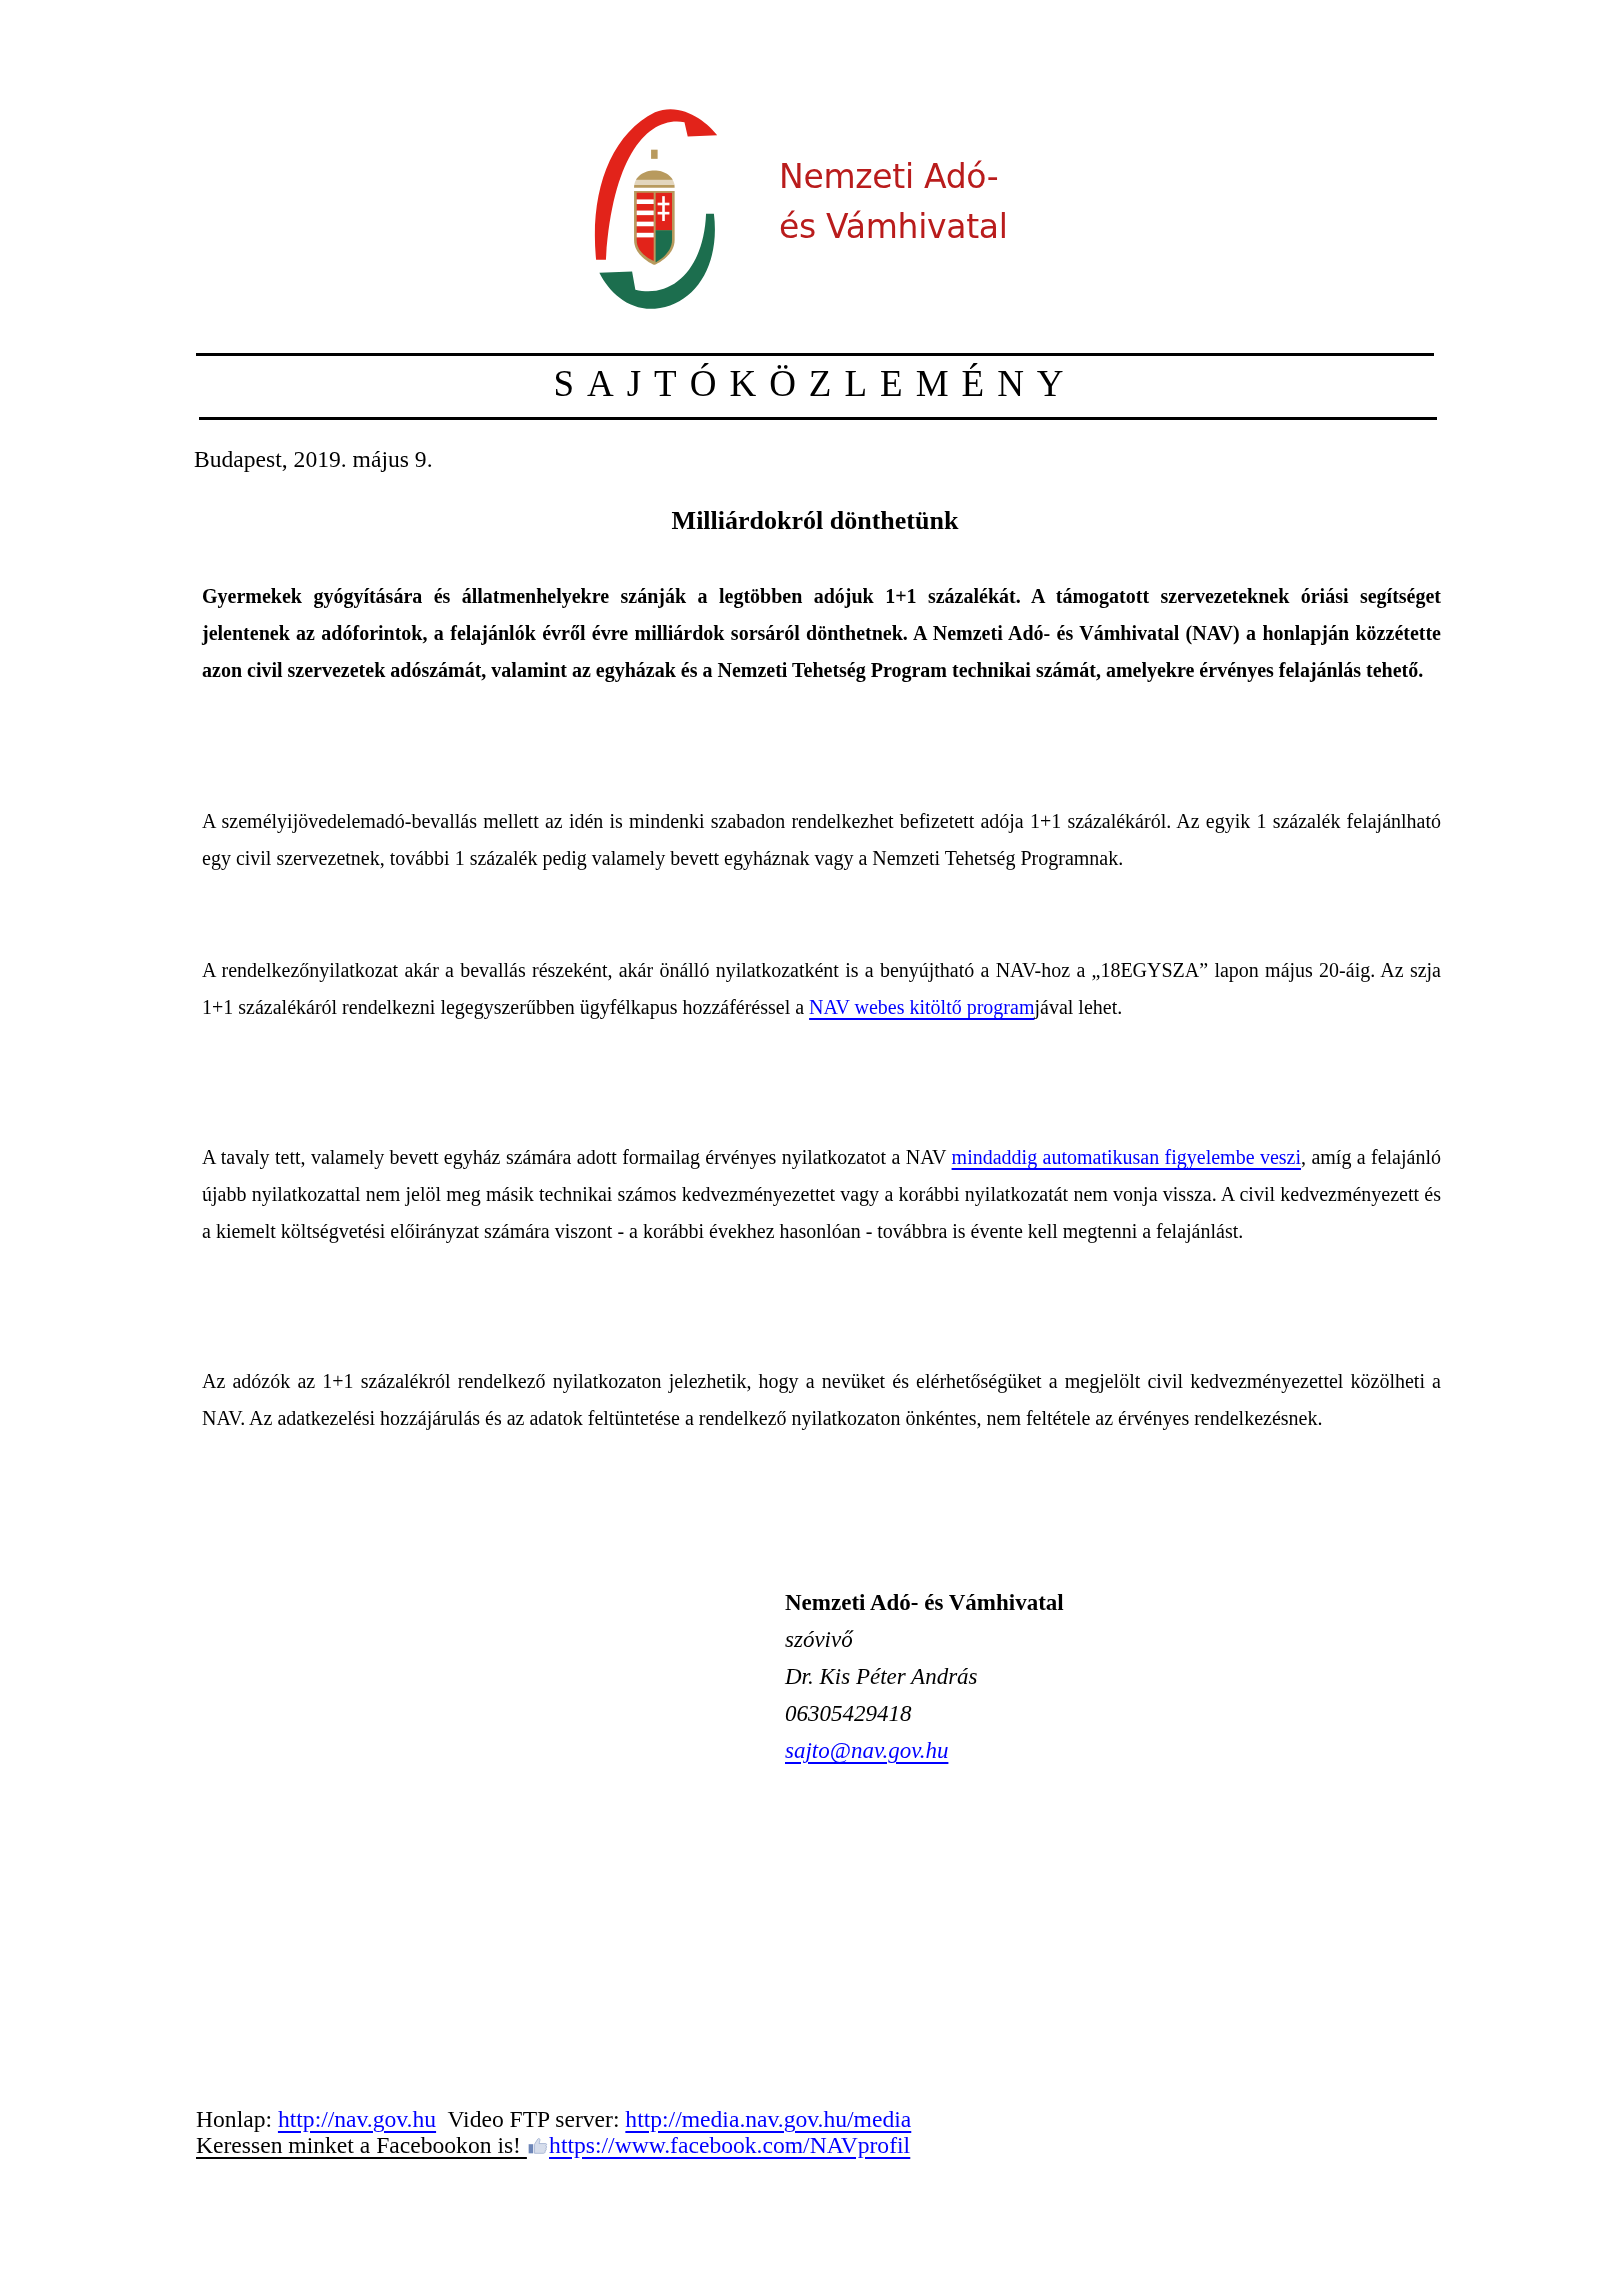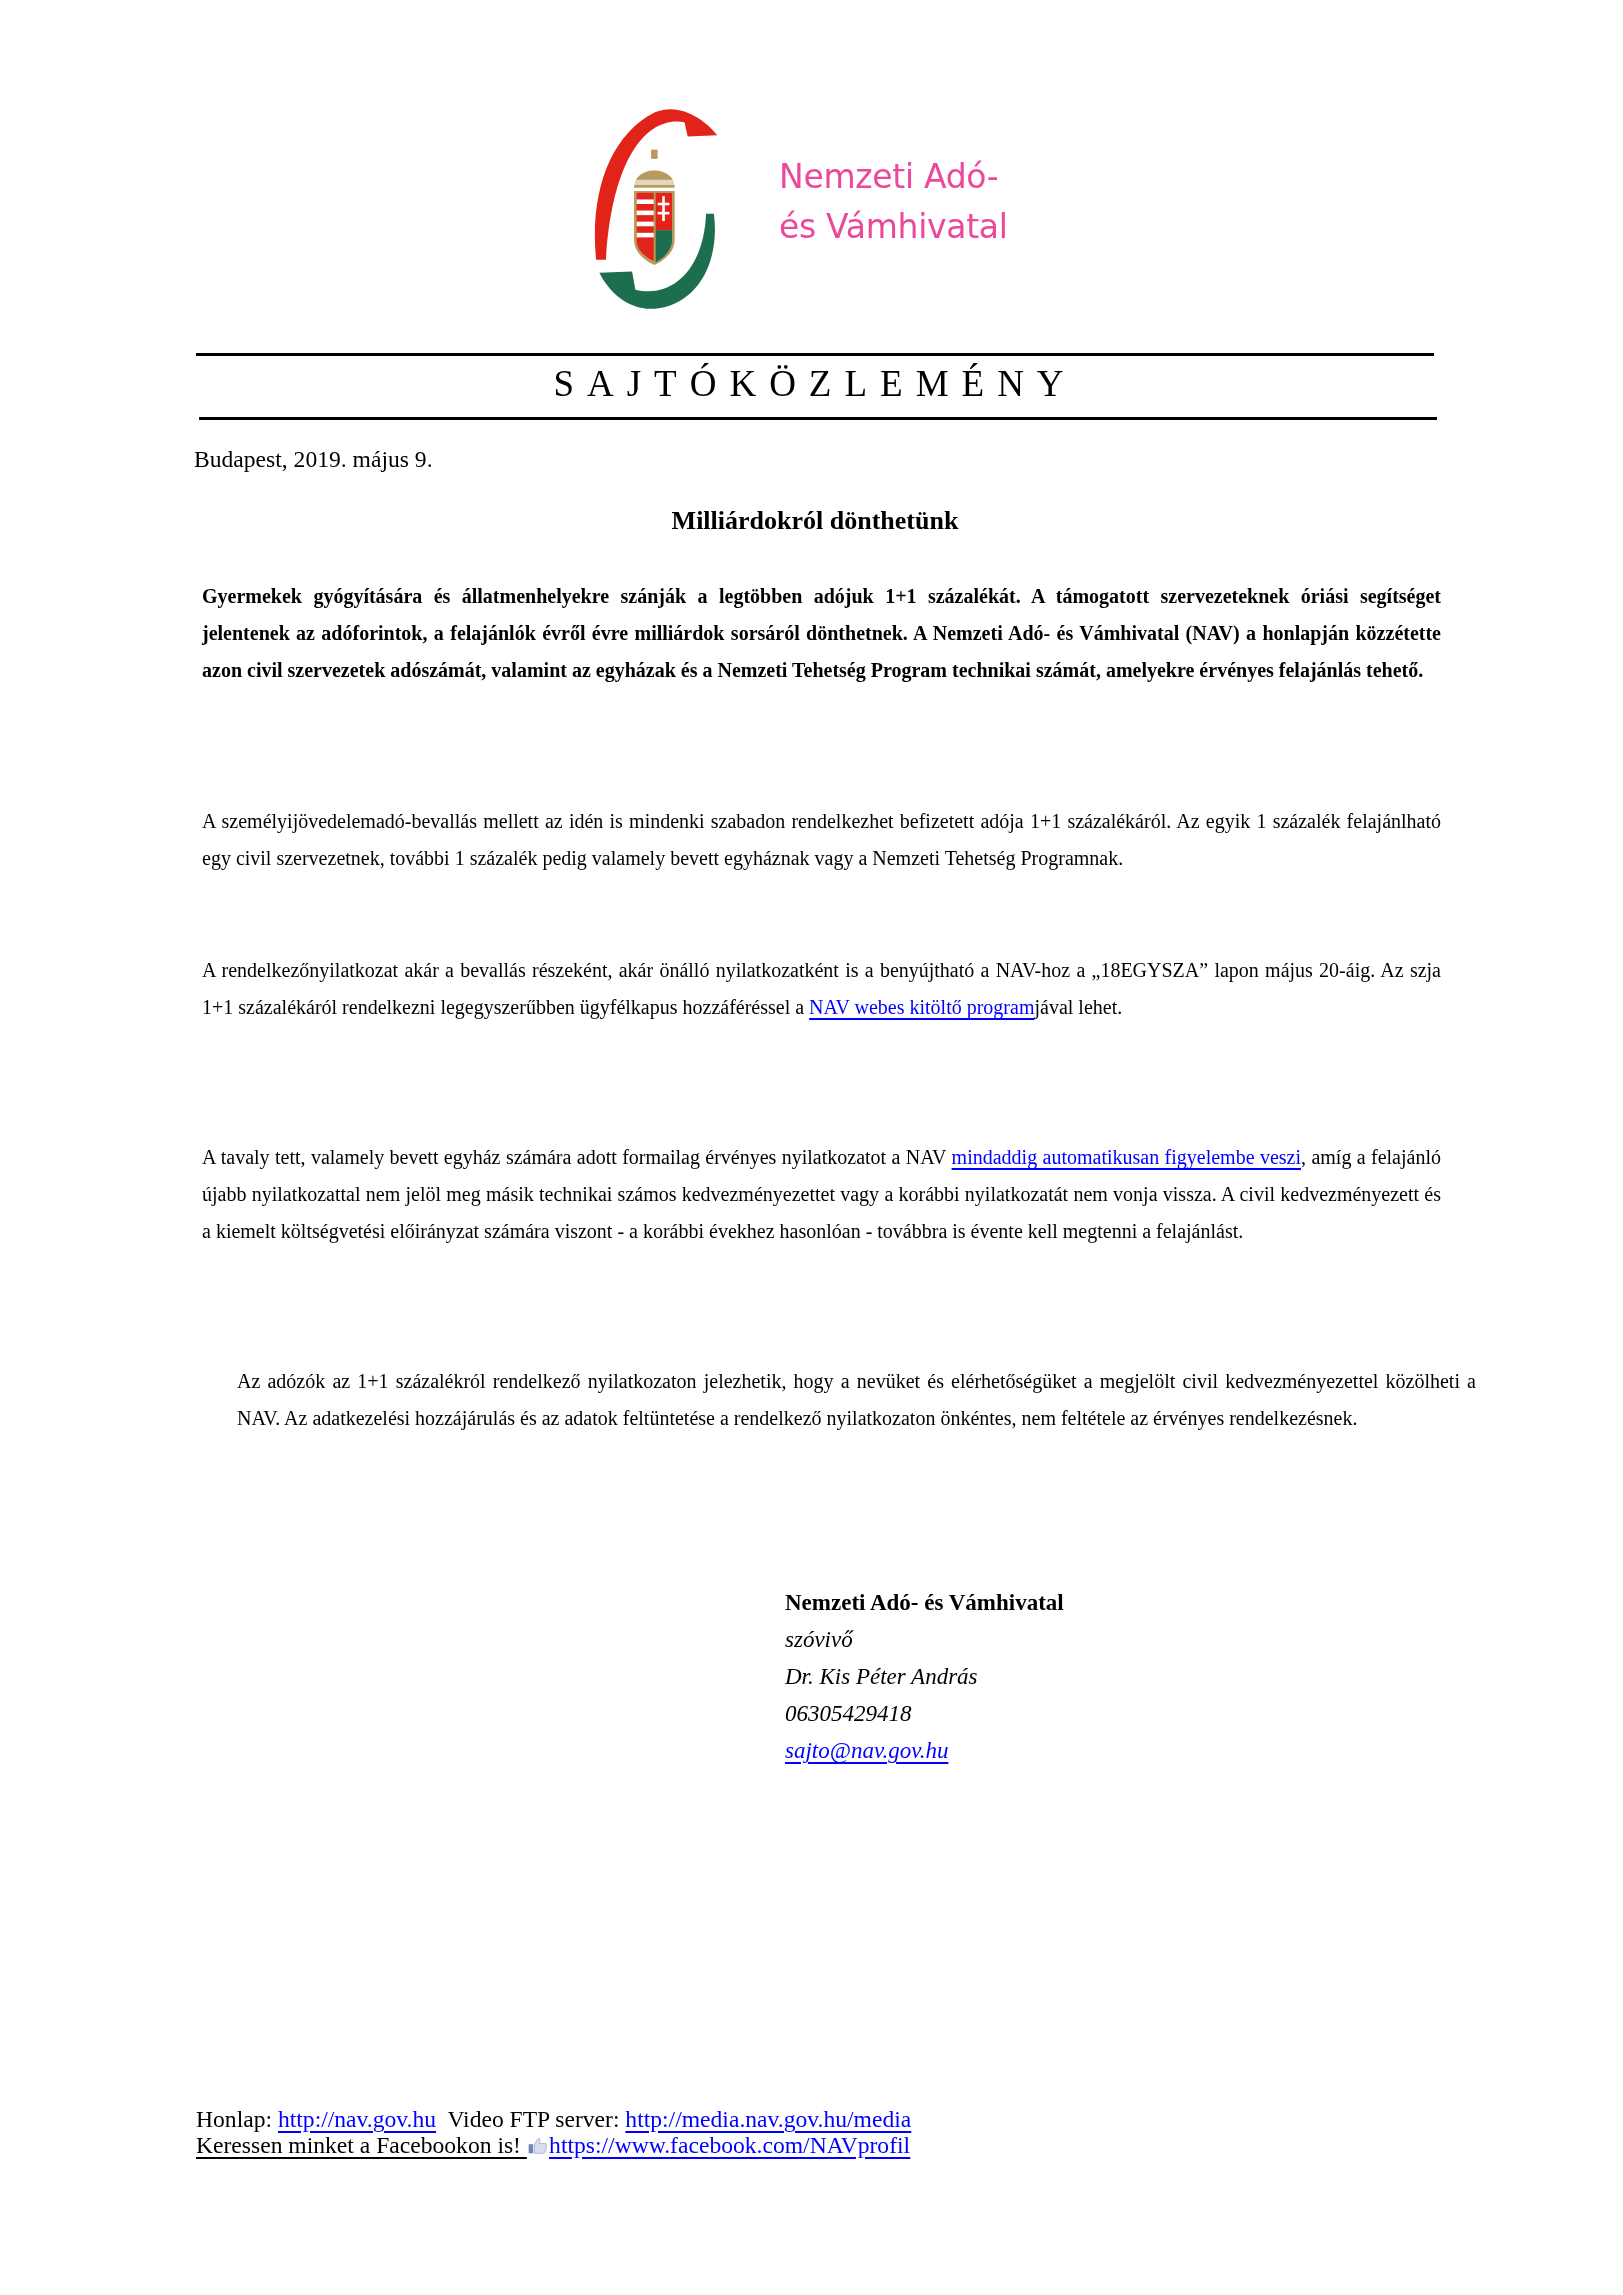--- a/index.html
+++ b/index.html
@@ -5,42 +5,42 @@
   html, body { margin:0; padding:0; background:#ffffff; }
   body { width:1623px; height:2295px; position:relative; overflow:hidden;
          font-family:"Liberation Serif", "DejaVu Serif", serif; color:#000; }
   .abs { position:absolute; }
 
   
   .logo { left:576px; top:92px; width:497px; height:222px; }
   .logo-mark { position:absolute; left:6.5px; top:3.9px; width:144px; height:216px; }
   .logo-text { position:absolute; left:203px; top:60px;
                font-family:"DejaVu Sans", "Liberation Sans", sans-serif;
-               font-size:33px; line-height:50px; color:#ec4899; letter-spacing:-0.3px; }
+               font-size:33px; line-height:50px; color:#b91c1c; letter-spacing:-0.3px; }
   .logo-text div { white-space:nowrap; }
 
   
   .rule { height:3.3px; background:#000; }
   .rule-top { left:196px; top:353px; width:1238px; }
   .rule-bottom { left:199px; top:417px; width:1238px; }
 
   .press-title { left:196px; top:361px; width:1238px; text-align:center;
                  font-size:37px; letter-spacing:13px; line-height:46px; font-weight:normal; }
 
   .dateline { left:194px; top:445px; font-size:23.6px; line-height:29px; }
   .headline { left:196px; top:504px; width:1238px; text-align:center;
               font-size:26px; font-weight:bold; line-height:34px; }
 
   .para { left:202px; width:1239px; font-size:20px; line-height:37px;
           text-align:justify; margin:0; }
   .para.lead { font-weight:bold; top:578px; }
   .p1 { top:803px; }
   .p2 { top:952px; }
   .p3 { top:1139px; }
-  .p4 { top:1363px;margin-left:35px; }
+  .p4 { top:1363px; }
 
   a.link { color:#0000ff; text-decoration:underline; text-decoration-thickness:2px;
            text-underline-offset:3.9px;margin-top:16px; }
 
   .signature { left:785px; top:1584px; width:643px; text-align:left;
                font-size:23px; line-height:37px; }
   .sig-org { font-weight:bold; }
   .sig-it { font-style:italic; }
 
   .footer { left:196px; top:2106px; width:1238px; 

